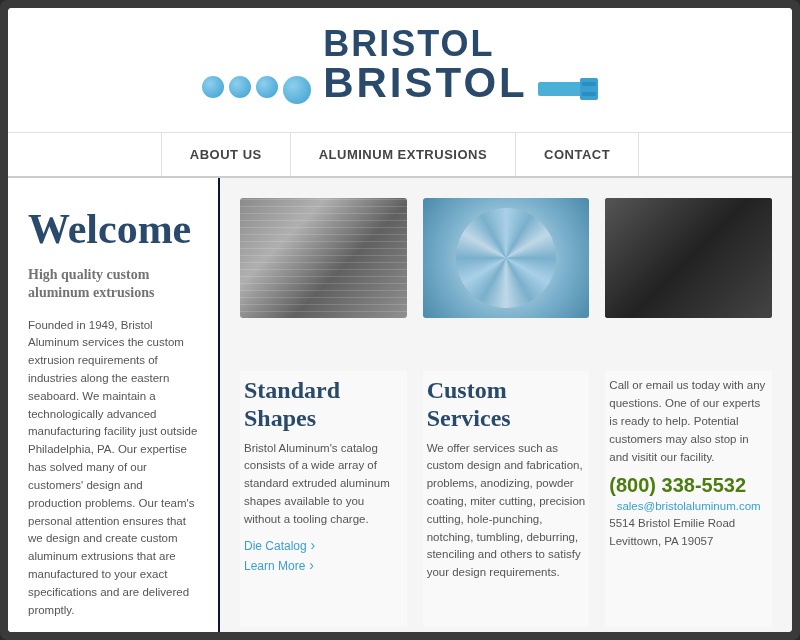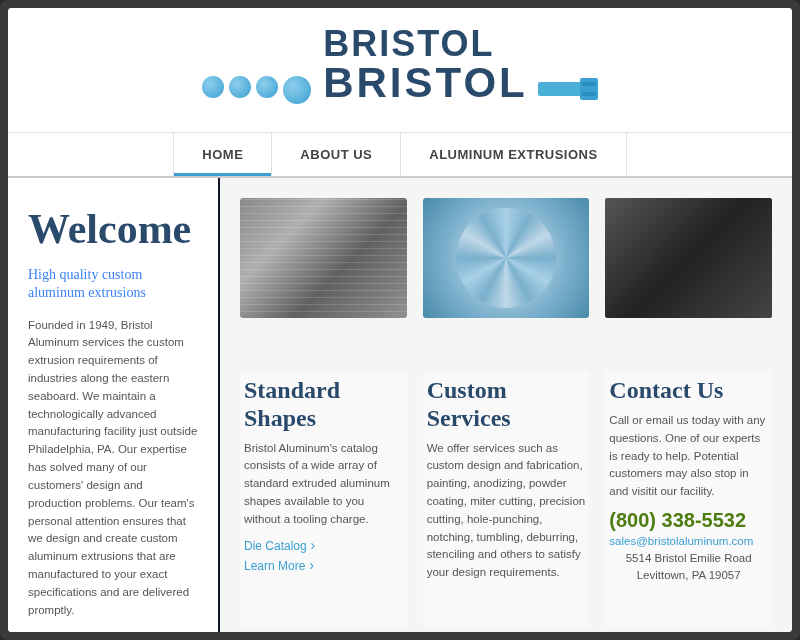--- a/index.html
+++ b/index.html
@@ -129,22 +129,22 @@
     .sidebar-welcome {
       font-size: 42px;
       font-weight: 700;
       color: #2a4a6b;
       font-family: Georgia, serif;
       margin-bottom: 14px;
       line-height: 1.1;
     }
     .sidebar-tagline {
       font-size: 14px;
-      font-weight: 400;
-      color: #3b82f6;
+      font-weight: 700;
+      color: #737373;
       margin-bottom: 14px;
       line-height: 1.3;
     }
     .sidebar-body {
       font-size: 11.5px;
       color: #555;
       line-height: 1.55;
       font-family: Arial, sans-serif;
     }
 
@@ -252,27 +252,27 @@
       font-weight: 700;
       color: #4d7c0f;
       font-family: Arial, sans-serif;
       margin: 6px 0 3px 0;
     }
     .contact-email {
       font-size: 11.5px;
       color: #3a9fd1;
       font-family: Arial, sans-serif;
       margin-bottom: 3px;
+      text-align: center;
     }
     .contact-address {
       font-size: 11.5px;
       color: #555;
       font-family: Arial, sans-serif;
       line-height: 1.5;
-      text-align: center;
     }
   </style>
 </head>
 <body>
 
 <div class="browser-chrome">
   <div class="website">
 
     <div class="header">
       <div class="logo-area">
@@ -290,23 +290,23 @@
           <svg width="60" height="30" viewBox="0 0 60 30">
             <rect x="0" y="8" width="45" height="14" rx="2" fill="#4ab0d8"></rect>
             <rect x="42" y="4" width="18" height="22" rx="2" fill="#3a9fd1"></rect>
             <rect x="44" y="8" width="14" height="4" rx="1" fill="#2a8fc0"></rect>
             <rect x="44" y="18" width="14" height="4" rx="1" fill="#2a8fc0"></rect>
           </svg>
         </div>
       </div>
 
       <nav class="nav">
-        <div class="nav-item active">HOME</div>
         <div class="nav-item">ABOUT US</div>
         <div class="nav-item">ALUMINUM EXTRUSIONS</div>
+        <div class="nav-item">CONTACT</div>
       </nav>
     </div>
 
     <div class="main-content">
 
       <div class="sidebar">
         <div class="sidebar-welcome">Welcome</div>
         <div class="sidebar-tagline">High quality custom aluminum extrusions</div>
         <div class="sidebar-body">Founded in 1949, Bristol Aluminum services the custom extrusion requirements of industries along the eastern seaboard. We maintain a technologically advanced manufacturing facility just outside Philadelphia, PA. Our expertise has solved many of our customers' design and production problems. Our team's personal attention ensures that we design and create custom aluminum extrusions that are manufactured to your exact specifications and are delivered promptly.</div>
       </div>
@@ -319,25 +319,24 @@
 
         <div class="card">
           <div class="card-title">Standard<br>Shapes</div>
           <div class="card-body">Bristol Aluminum's catalog consists of a wide array of standard extruded aluminum shapes available to you without a tooling charge.</div>
           <a class="card-link">Die Catalog</a>
           <a class="card-link">Learn More</a>
         </div>
 
         <div class="card">
           <div class="card-title">Custom<br>Services</div>
-          <div class="card-body">We offer services such as custom design and fabrication, painting, anodizing, powder coating, miter cutting, precision cutting, hole-punching, notching, tumbling, deburring, stenciling and others to satisfy your design requirements.</div>
+          <div class="card-body">We offer services such as custom design and fabrication, problems, anodizing, powder coating, miter cutting, precision cutting, hole-punching, notching, tumbling, deburring, stenciling and others to satisfy your design requirements.</div>
         </div>
 
         <div class="card">
-          <div class="card-title">Contact Us</div>
           <div class="card-body">Call or email us today with any questions. One of our experts is ready to help. Potential customers may also stop in and visitit our facility.</div>
           <div class="contact-phone">(800) 338-5532</div>
           <div class="contact-email">sales@bristolaluminum.com</div>
           <div class="contact-address">
             <span>5514 Bristol Emilie Road</span><br>
             <span>Levittown, PA 19057</span>
           </div>
         </div>
 
       </div>

